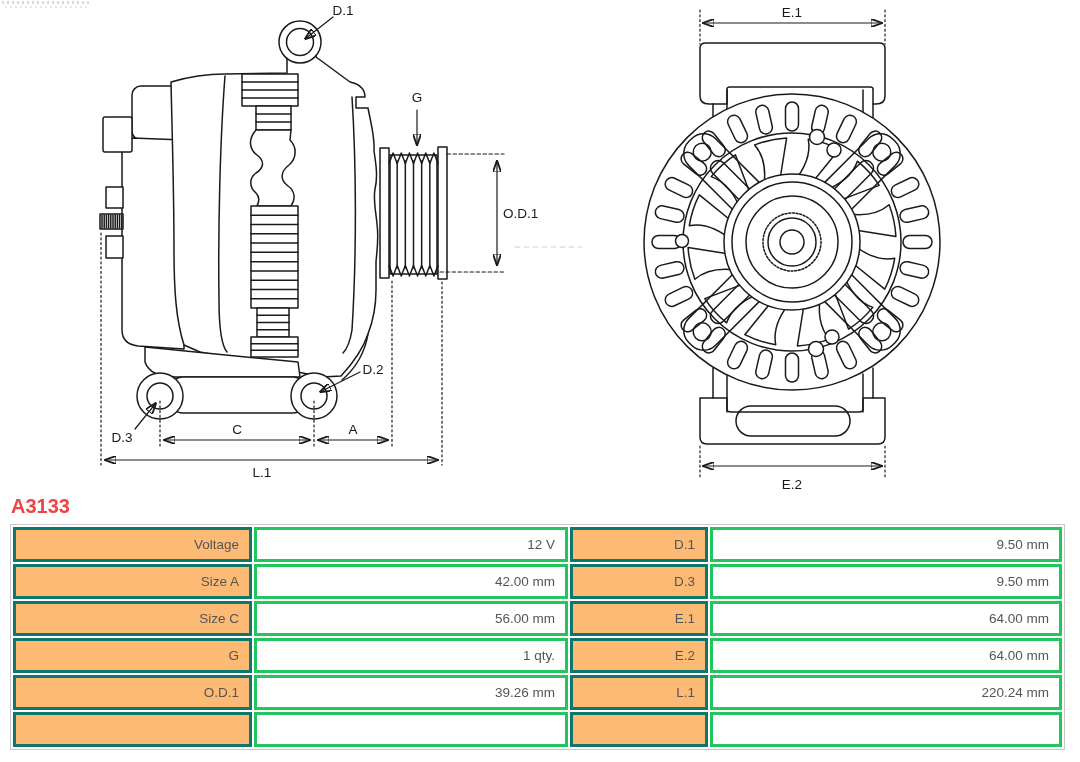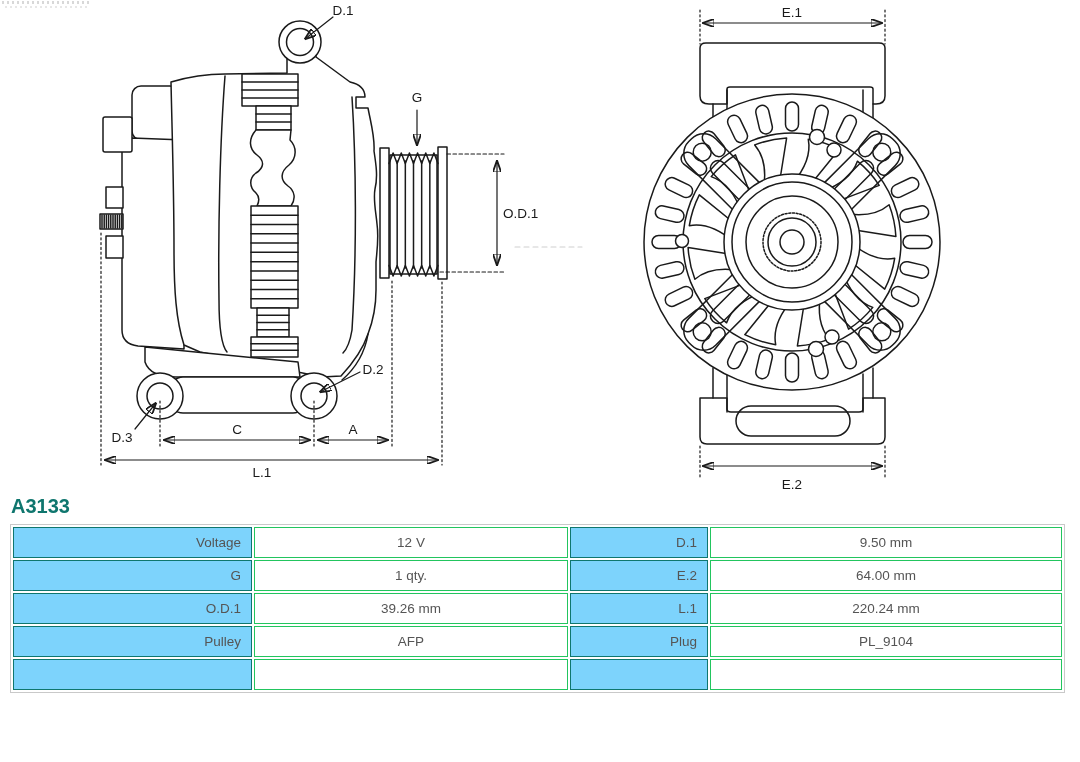--- a/index.html
+++ b/index.html
@@ -26,34 +26,34 @@
   svg.drawing .dotted{stroke-width:1.2;stroke-dasharray:2,2.8;}
   svg.drawing .dashed{stroke-width:1.2;stroke-dasharray:3.5,2.5;}
   svg.drawing .faint{stroke:#cfcfcf;stroke-width:1.1;stroke-dasharray:5,4;}
   svg.drawing text{
     font-family:"Liberation Sans", sans-serif;font-size:13.5px;
     fill:#1a1a1a;stroke:none;
   }
 
   .part-number{
     margin:2px 0 0 11px;height:24px;line-height:24px;
-    font-size:20px;font-weight:bold;color:#0f766e;
+    font-size:20px;font-weight:bold;color:#ef4444;
   }
 
   table.specs{
     margin:6px 0 0 10px;width:1055px;table-layout:fixed;
     border-collapse:separate;border-spacing:2px;
     border:1px solid #c9c9c9;background:#ffffff;
   }
   table.specs td{
     height:29px;padding:0 10px;font-size:13.5px;color:#555555;
     text-align:right;overflow:hidden;white-space:nowrap;
   }
-  table.specs td.lbl{background:#7dd3fc;border:1px solid #0f766e;}
-  table.specs td.val{background:#ffffff;border:1px solid #22c55e;text-align:center;}
+  table.specs td.lbl{background:#fdba74;border:3px solid #0f766e;}
+  table.specs td.val{background:#ffffff;border:3px solid #22c55e;}
 </style>
 </head>
 <body>
 
 <div class="artifact a1"></div>
 <div class="artifact a2"></div>
 
 <svg class="drawing" width="1080" height="492" viewBox="0 0 1080 492">
   <defs>
     <marker id="ah" viewBox="0 0 10 7" refX="9.5" refY="3.5" markerWidth="10" markerHeight="7" orient="auto-start-reverse">
@@ -312,37 +312,43 @@
       <col style="width:352px">
   </colgroup>
   <tbody>
     <tr>
       <td class="lbl">Voltage</td>
       <td class="val">12 V</td>
       <td class="lbl">D.1</td>
       <td class="val">9.50 mm</td>
     </tr>
     <tr>
+      <td class="lbl">Size A</td>
+      <td class="val">42.00 mm</td>
+      <td class="lbl">D.3</td>
+      <td class="val">9.50 mm</td>
+    </tr>
+    <tr>
+      <td class="lbl">Size C</td>
+      <td class="val">56.00 mm</td>
+      <td class="lbl">E.1</td>
+      <td class="val">64.00 mm</td>
+    </tr>
+    <tr>
       <td class="lbl">G</td>
       <td class="val">1 qty.</td>
       <td class="lbl">E.2</td>
       <td class="val">64.00 mm</td>
     </tr>
     <tr>
       <td class="lbl">O.D.1</td>
       <td class="val">39.26 mm</td>
       <td class="lbl">L.1</td>
       <td class="val">220.24 mm</td>
     </tr>
     <tr>
-      <td class="lbl">Pulley</td>
-      <td class="val">AFP</td>
-      <td class="lbl">Plug</td>
-      <td class="val">PL_9104</td>
-    </tr>
-    <tr>
       <td class="lbl"></td>
       <td class="val"></td>
       <td class="lbl"></td>
       <td class="val"></td>
     </tr>
   </tbody>
 </table>
 
 </body></html>

